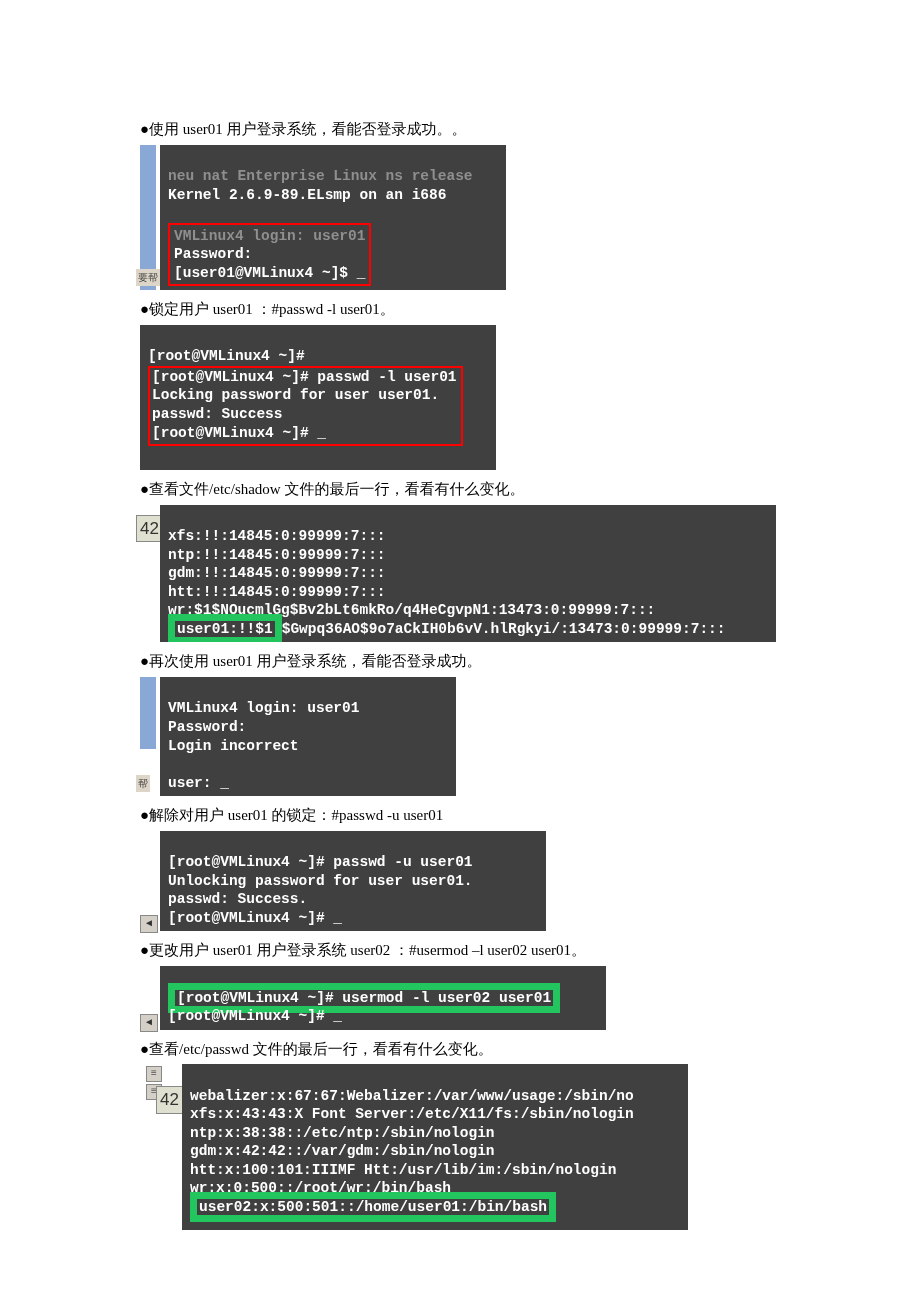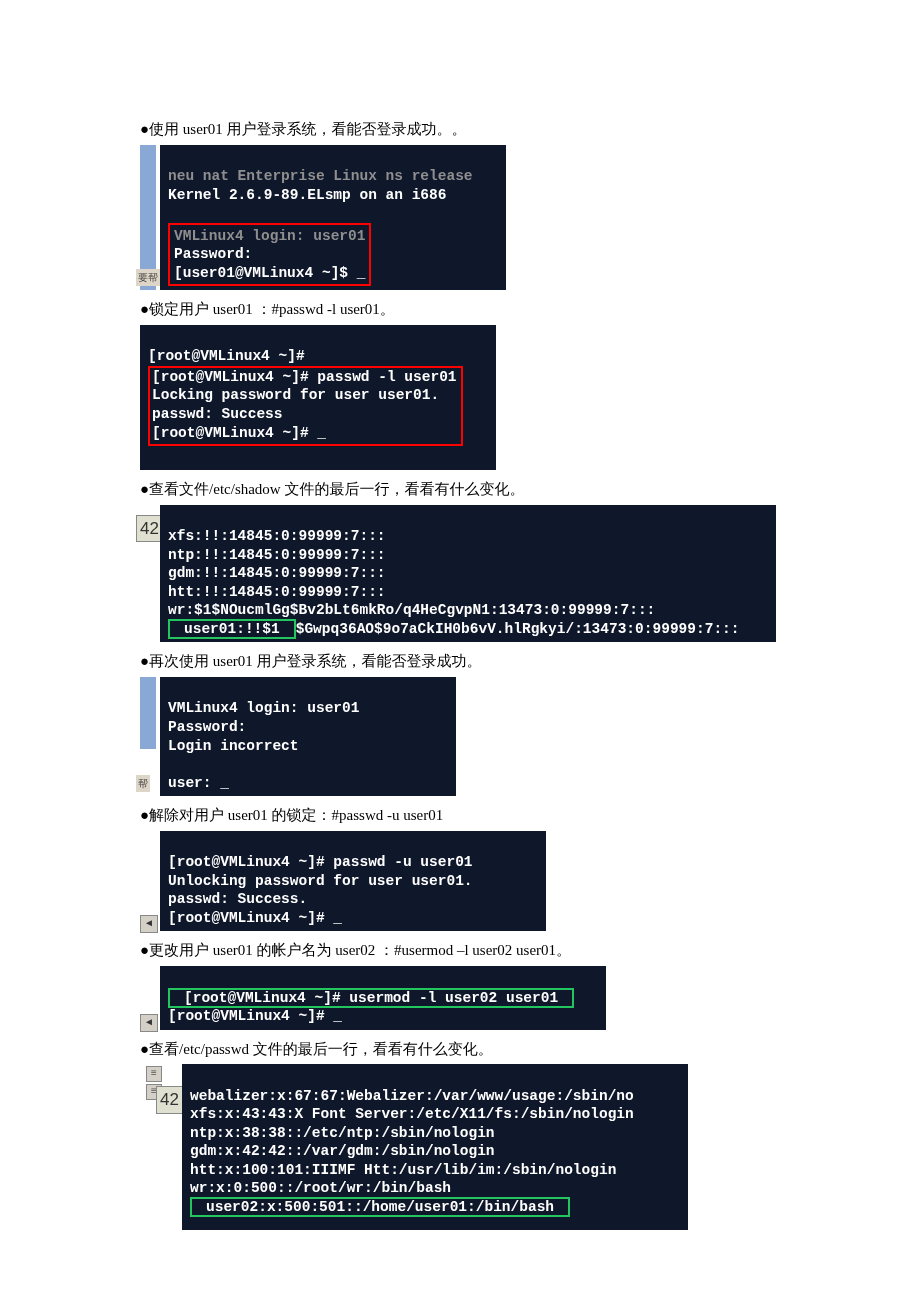--- a/index.html
+++ b/index.html
@@ -12,21 +12,21 @@
     color: #000;
     line-height: 1.5;
   }
   .page {
     padding: 110px 140px 60px 140px;
   }
   .instr {
     margin: 8px 0 4px 0;
   }
   .term {
-    background: #0f172a;
+    background: #404040;
     color: #fff;
     font-family: "Courier New", monospace;
     font-size: 14.5px;
     font-weight: bold;
     white-space: pre;
     padding: 4px 8px 4px 8px;
     line-height: 1.28;
     position: relative;
     margin: 0 0 6px 0;
     overflow: hidden;
@@ -62,22 +62,22 @@
     font-size: 17px;
     color: #333;
     padding: 0 3px;
   }
   .redbox {
     border: 2px solid #f00;
     padding: 0 2px;
     display: inline-block;
   }
   .redbox-inline {
-    border: 2px solid #22c55e;
-    padding: 0 14px;
+    border: 7px solid #22c55e;
+    padding: 0 2px;
   }
   .wrap {
     position: relative;
     margin-left: 20px;
   }
   .wrap2 {
     position: relative;
     margin-left: 42px;
   }
   .scrollbtn {
@@ -170,21 +170,21 @@
   <div class="wrap">
     <div class="term" style="width:370px;">
 <span>[root@VMLinux4 ~]# passwd -u user01</span>
 <span>Unlocking password for user user01.</span>
 <span>passwd: Success.</span>
 <span>[root@VMLinux4 ~]# _</span>
 </div>
     <div class="scrollbtn">◄</div>
   </div>
 
-  <div class="instr">●更改用户 user01 的帐户名为 user02 ：#usermod –l user02 user01。</div>
+  <div class="instr">●更改用户 user01 用户登录系统 user02 ：#usermod –l user02 user01。</div>
   <div class="wrap">
     <div class="term" style="width:430px;">
 <span class="redbox-inline">[root@VMLinux4 ~]# usermod -l user02 user01</span>
 <span>[root@VMLinux4 ~]# _</span>
 </div>
     <div class="scrollbtn">◄</div>
   </div>
 
   <div class="instr">●查看/etc/passwd 文件的最后一行，看看有什么变化。</div>
   <div class="wrap2">

